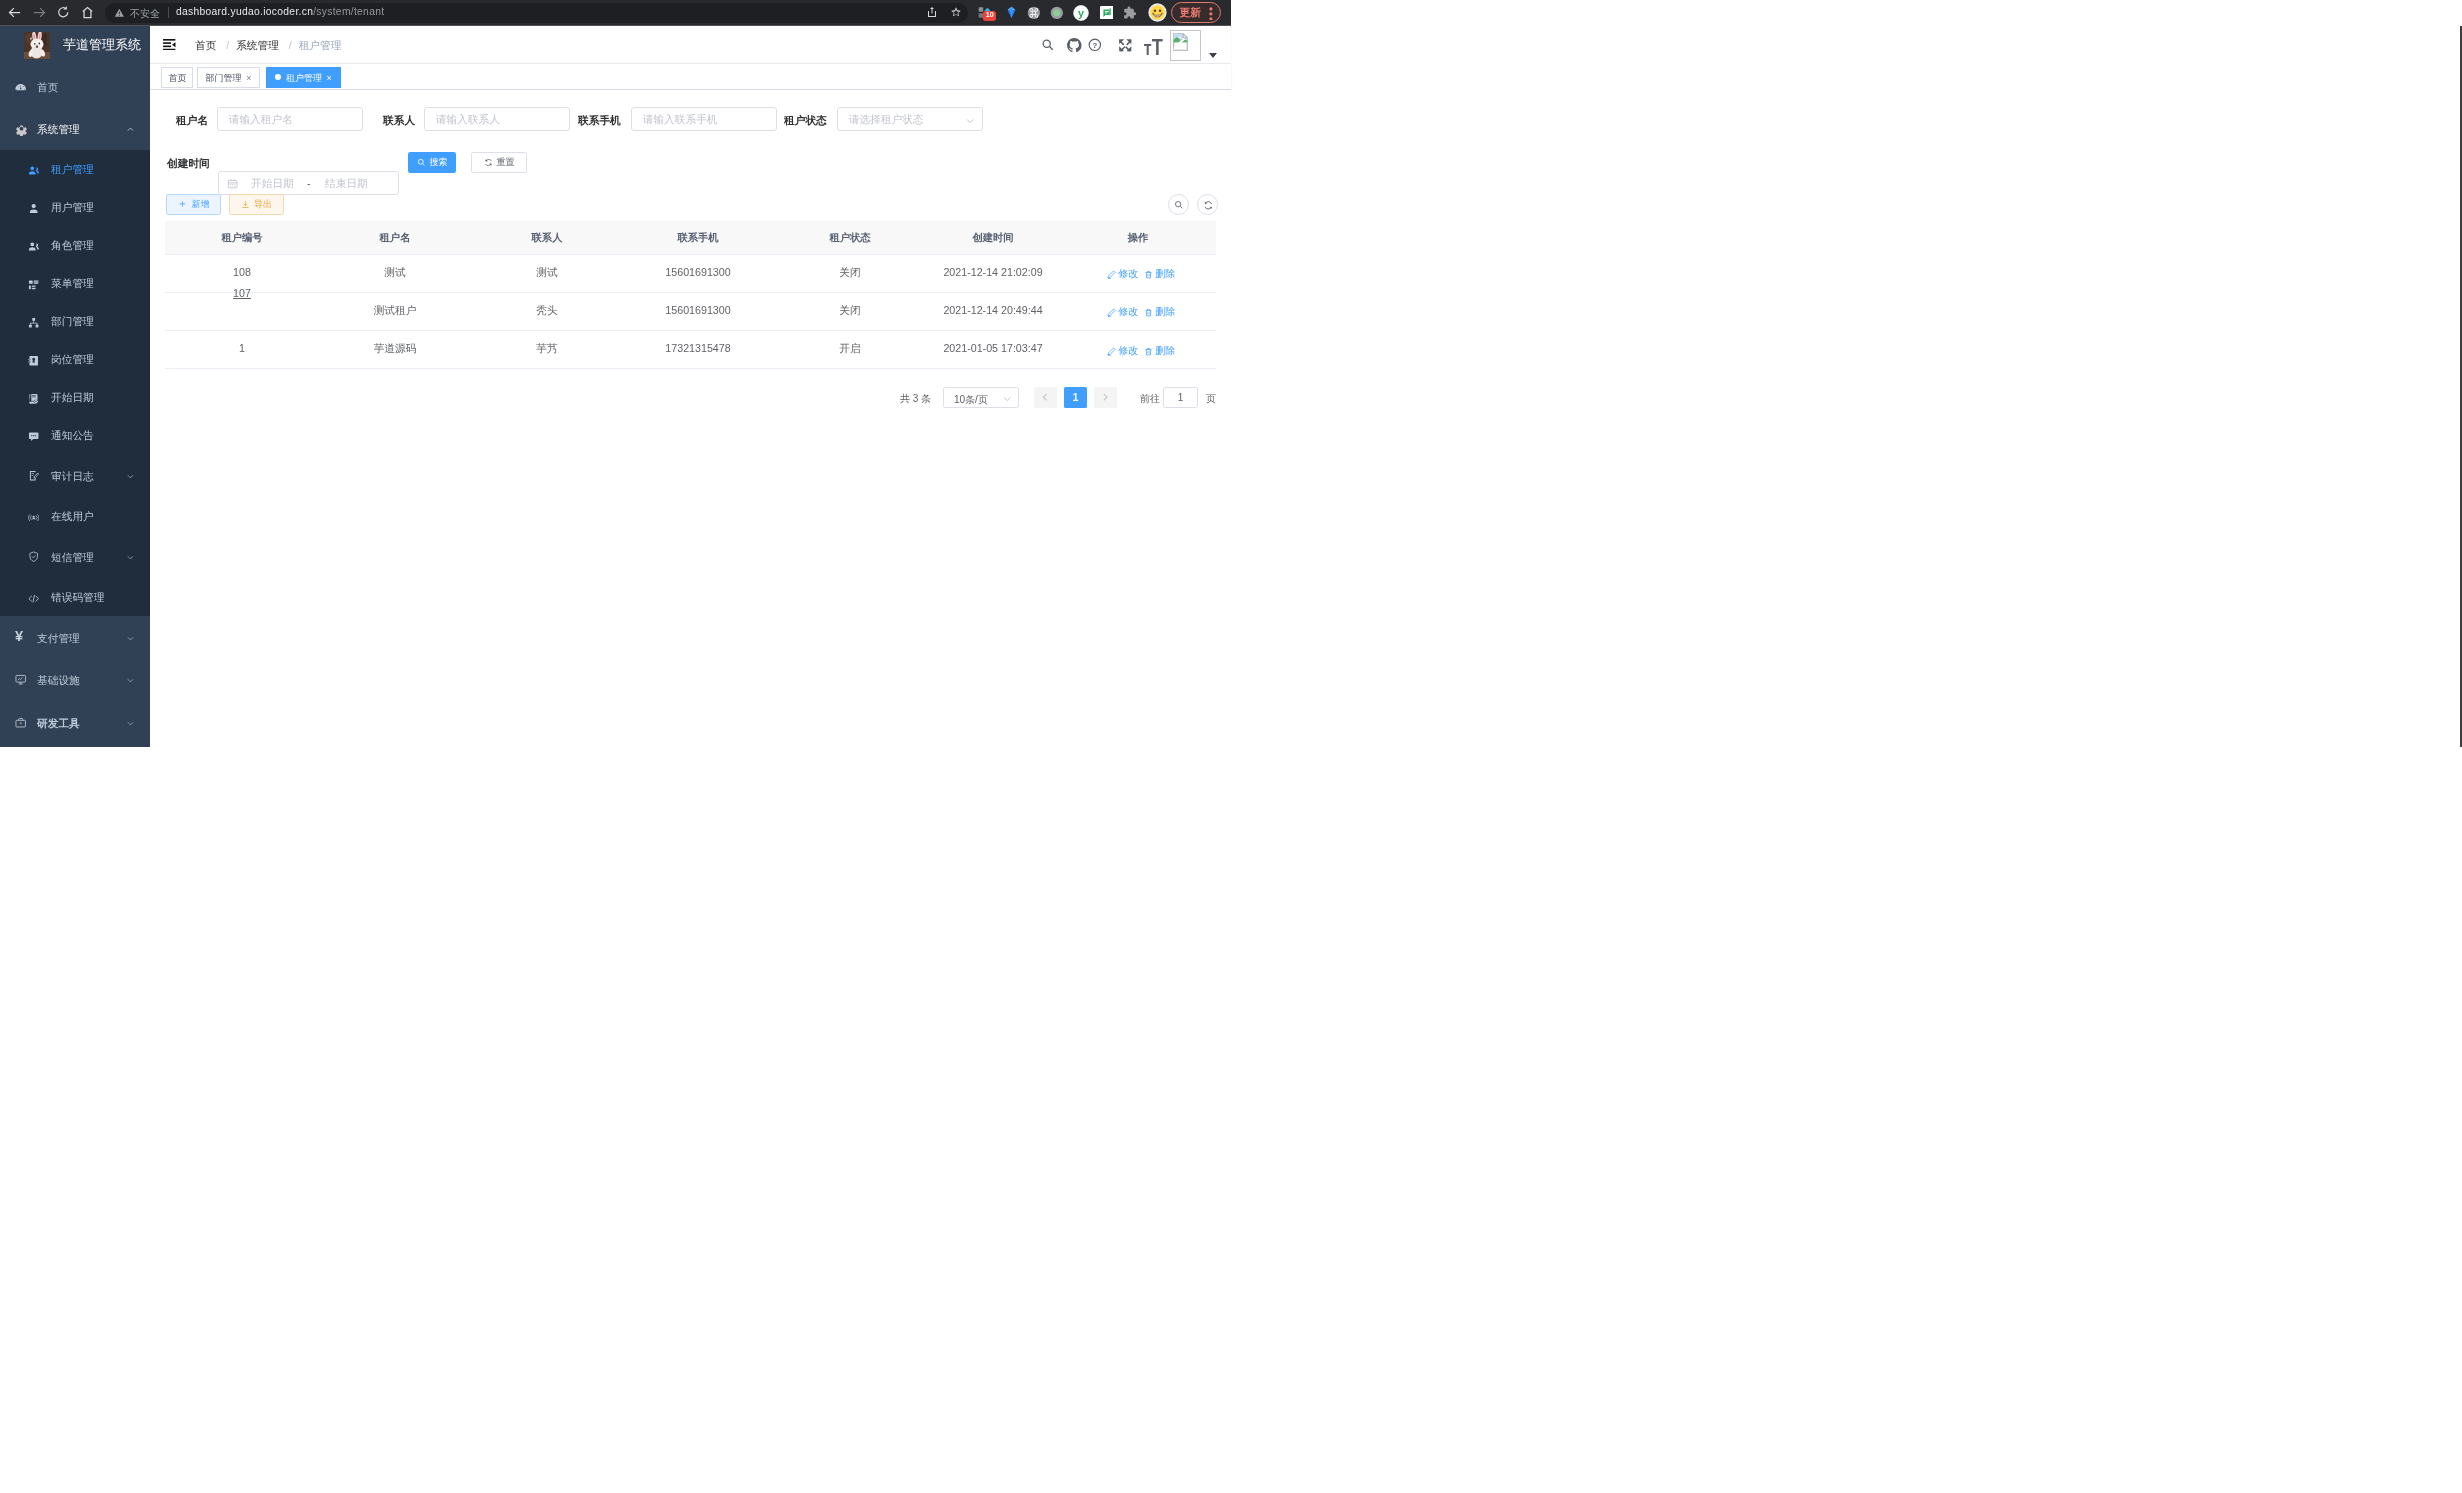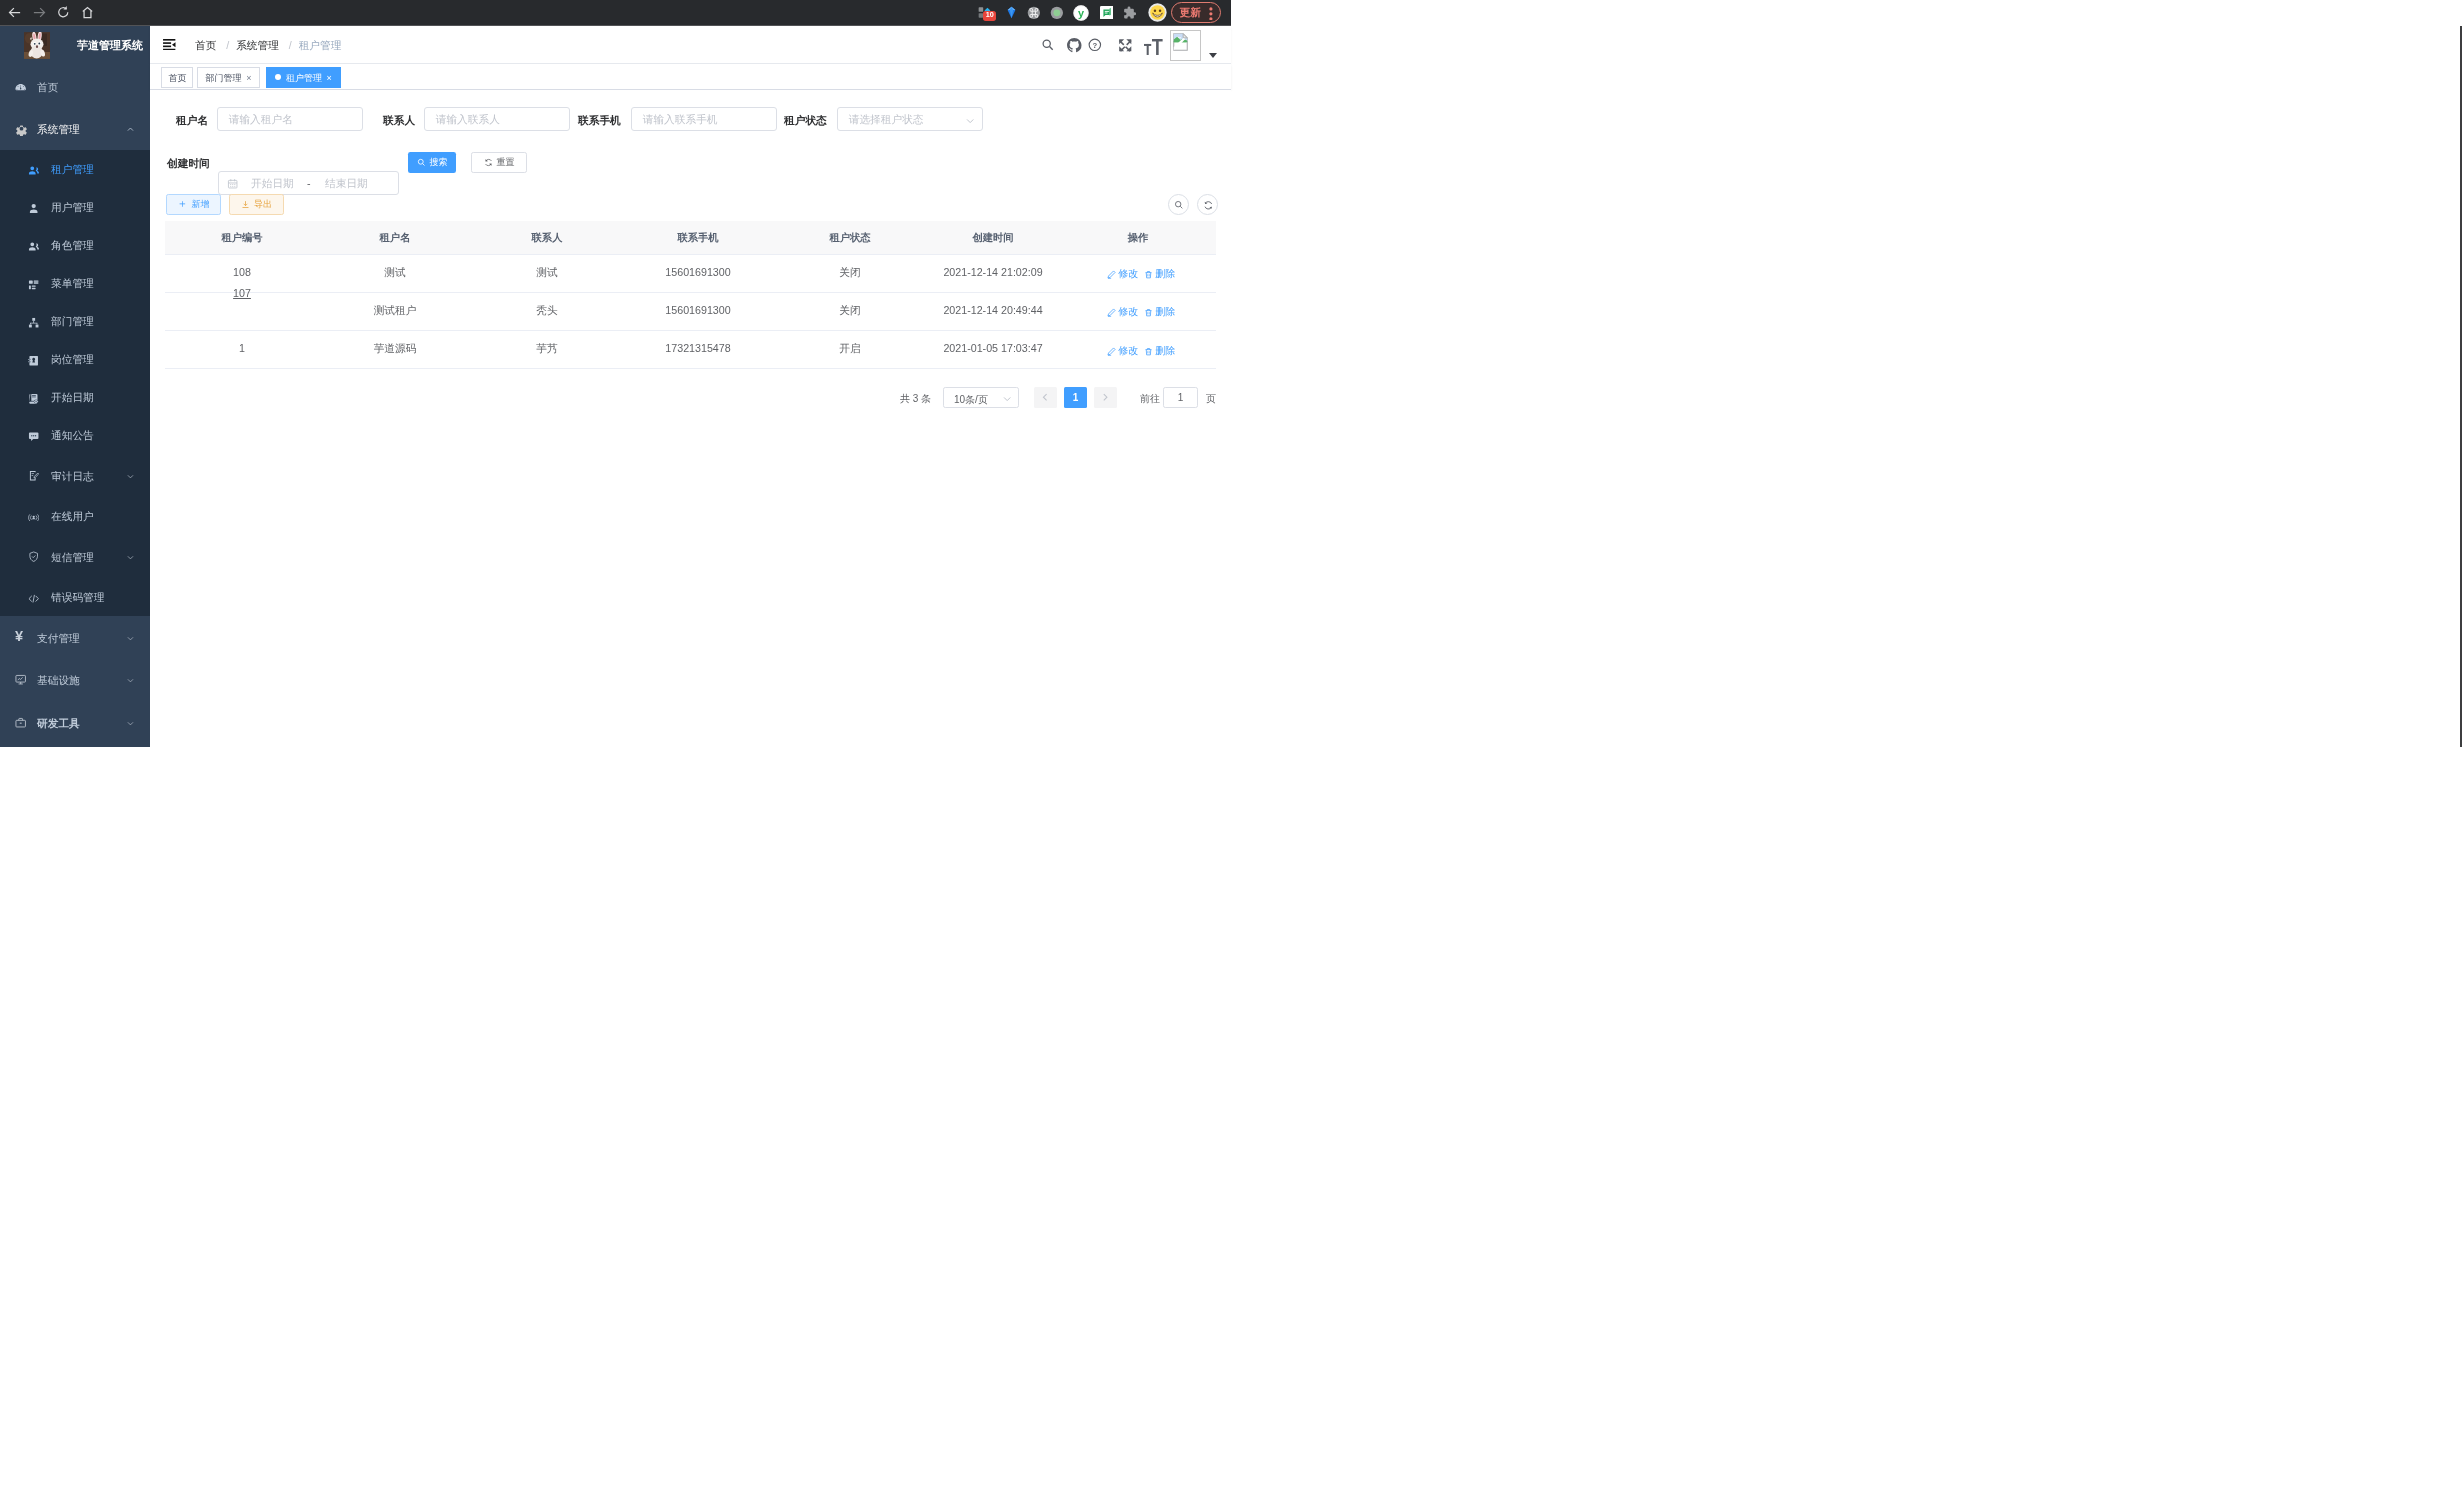--- a/index.html
+++ b/index.html
@@ -20,21 +20,21 @@
 #app { position:absolute; left:0; top:26px; width:1231px; height:721px; background:#fff; }
 #sidebar { position:absolute; left:0; top:0; width:150px; height:721px; background:#304156; overflow:hidden; }
 #submenu-bg { position:absolute; left:0; top:124px; width:150px; height:466px; background:#1f2d3d; }
 .mitem { position:absolute; left:0; width:150px; color:#bfcbd9; font-size:10.7px; }
 .mitem .txt { position:absolute; top:50%; transform:translateY(-50%); }
 .micon { position:absolute; }
 .chev { position:absolute; right:16px; width:6.9px; height:6.9px; }
 
 #logo { position:absolute; left:0; top:0; width:150px; height:38px; }
 #logo img,#logo .img { position:absolute; left:24px; top:6px; width:26px; height:27px; }
-#logo .title { position:absolute; left:77px; top:0; height:38px; line-height:38px; color:#fff; font-size:11px; font-weight:bold; }
+#logo .title { position:absolute; left:63px; top:0; height:38px; line-height:38px; color:#fff; font-size:13px; font-weight:normal; }
 
 #main { position:absolute; left:150px; top:0; width:1081px; height:721px; background:#fff; }
 #navbar { position:absolute; left:0; top:0; width:1081px; height:38px; background:#fff; border-bottom:0.8px solid #e6e9ee; box-shadow:0 0.8px 2.3px rgba(0,21,41,.06); }
 #tagsbar { position:absolute; left:0; top:38px; width:1081px; height:26px; background:#fff; border-bottom:0.8px solid #d8dce5; box-shadow:0 0.8px 2.3px 0 rgba(0,0,0,.08); }
 .tag { position:absolute; top:3px; height:21px; line-height:20px; border:0.8px solid #d8dce5; background:#fff; color:#495060; font-size:9px; padding:0 6px; }
 .tag.active { background:#409eff; color:#fff; border-color:#409eff; padding:0 8.4px; }
 .tag .dot { display:inline-block; width:6px; height:6px; border-radius:50%; background:#fff; margin-right:4.6px; position:relative; top:-0.8px; }
 .tag .x { display:inline-block; margin-left:4.6px; font-size:9px; }
 
 #content { position:absolute; left:0; top:64px; width:1081px; height:657px; background:#fff; }
@@ -78,20 +78,35 @@
         <path d="M17.8 1.8v5.6h-5.6z" fill="#d7d8da"></path>
       </svg>
   </div>
   <div class="cicon" style="left:78px;width:18px;">
     <svg width="15" height="15" viewBox="0 0 24 24">
         <g fill="none" stroke="#d7d8da" stroke-width="2">
           <path d="M4.5 10.5L12 4l7.5 6.5"></path>
           <path d="M6.5 9.5V20h11V9.5"></path>
         </g>
       </svg>
+  </div>
+  <div id="omnibox">
+    <div class="warn"><svg width="10.7" height="10" viewBox="0 0 24 24">
+          <path d="M12 2L1 21h22L12 2z" fill="#9aa0a6"></path>
+          <path d="M11 9h2v6h-2zM11 16.5h2v2.2h-2z" fill="#1d1f22"></path>
+        </svg></div>
+    <div class="nsec">不安全</div>
+    <div class="vsep"></div>
+    <div class="url">dashboard.yudao.iocoder.cn<span>/system/tenant</span></div>
+    <div style="position:absolute;right:30px;top:3.4px;"><svg width="12" height="12" viewBox="0 0 24 24">
+          <path d="M12 2l4 4h-3v9h-2V6H8l4-4zM6 10v10h12V10h2v12H4V10h2z" fill="#d7d8da"></path>
+        </svg></div>
+    <div style="position:absolute;right:6.5px;top:3.4px;"><svg width="12" height="12" viewBox="0 0 24 24">
+          <path d="M12 2.5l2.9 6 6.6.9-4.8 4.6 1.2 6.5L12 17.4 6.1 20.5l1.2-6.5L2.5 9.4l6.6-.9 2.9-6zm0 4.4L10.1 10.8l-4.3.6 3.1 3-.7 4.2 3.8-2 3.8 2-.7-4.2 3.1-3-4.3-.6L12 6.9z" fill="#d7d8da"></path>
+        </svg></div>
   </div>
   <div class="cicon" style="left:977px;width:15px;">
     <svg width="13" height="13" viewBox="0 0 20 20">
         <rect x="1" y="2" width="7" height="7" rx="1" fill="#8d9093"></rect>
         <rect x="1" y="11" width="7" height="7" rx="1" fill="#75787b"></rect>
         <path d="M14.5 2.5l4.5 4.5-4.5 4.5L10 7z" fill="#27b3f0"></path>
       </svg>
     <div style="position:absolute;left:6px;top:10.7px;background:#e8453c;color:#fff;font-size:7.2px;font-weight:bold;border-radius:2.7px;padding:0.8px 2.7px;line-height:8.4px;">10</div>
   </div>
   <div class="cicon" style="left:1004px;width:15px;">

